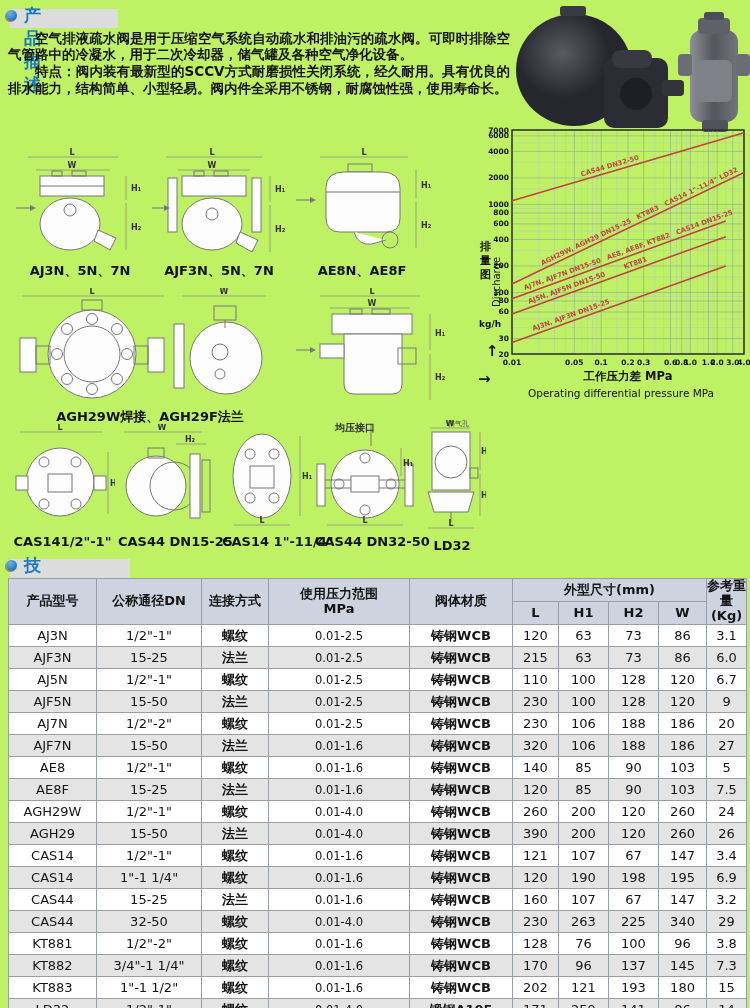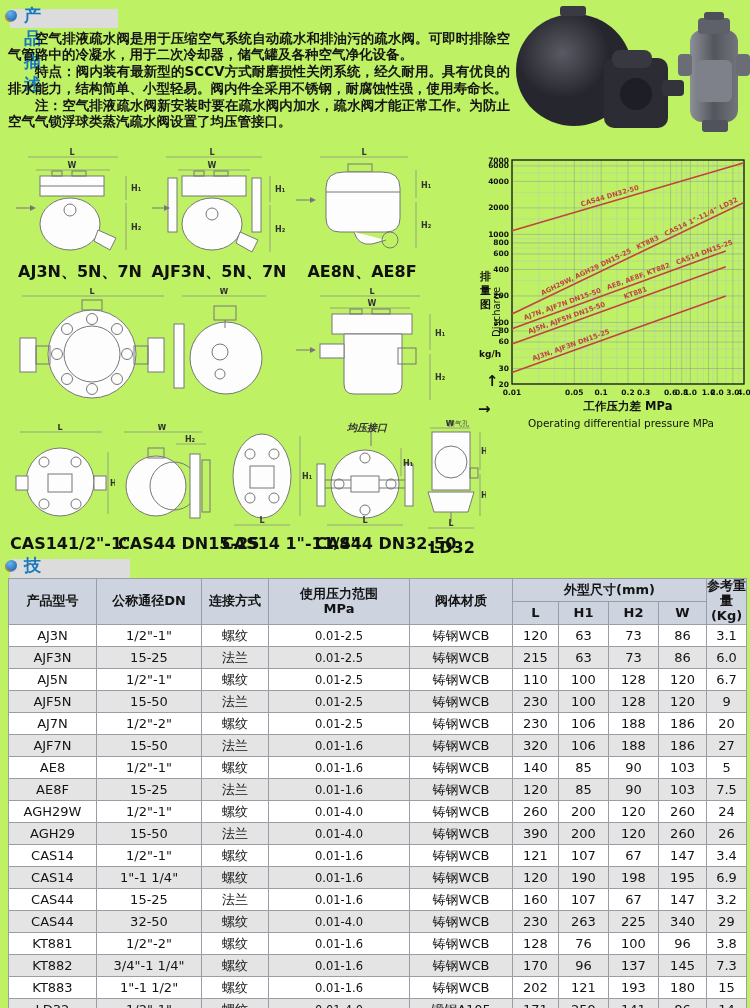--- a/index.html
+++ b/index.html
@@ -16,57 +16,56 @@
   .desc{position:absolute;left:8px;top:30px;width:502px;font-size:13.5px;line-height:1.2;
         color:#151515;font-weight:700;text-align:justify;}
   .desc p{margin:0 0 1px 0;text-indent:2em;}
 
   
   .photos{position:absolute;left:512px;top:2px;width:238px;height:136px;}
 
   
   .diagram-cell{position:absolute;text-align:center;}
   .diagram-cell svg{display:block;margin:0 auto;}
-  .dcap{font-size:16px;font-weight:700;color:#111;margin-top:2px;white-space:nowrap;}
+  .dcap{font-size:13px;font-weight:700;color:#111;margin-top:2px;white-space:nowrap;}
   .dim-t{font-size:8px;fill:#333;font-weight:700;}
   .draw{stroke:#777;fill:none;stroke-width:1;}
   .drawf{stroke:#777;fill:#fdfdfd;stroke-width:1;}
   .dim{stroke:#888;stroke-width:.7;}
-  .balance-label{position:absolute;left:347px;top:421px;font-size:10px;font-weight:700;color:#333;font-style:italic;}
+  .balance-label{position:absolute;left:335px;top:421px;font-size:10px;font-weight:700;color:#333;}
   .vent-label{position:absolute;left:448px;top:419px;font-size:7px;color:#444;}
 
   
-  .chart-wrap{position:absolute;left:478px;top:152px;width:272px;height:292px;}
+  .chart-wrap{position:absolute;left:478px;top:122px;width:272px;height:292px;}
 
   
   table.param{position:absolute;left:8px;top:578px;border-collapse:collapse;table-layout:fixed;
      width:738px;font-size:13px;color:#141414;}
   table.param th,table.param td{border:1px solid #979ea6;text-align:center;vertical-align:middle;
      padding:0;overflow:hidden;}
   table.param thead th{background:#cdd4e0;font-weight:700;font-size:13px;line-height:1.15;height:22px;}
   table.param tbody td{height:21px;background:#fff;}
   table.param tbody tr.alt td{background:#e4e4e4;}
-  td.cjk{font-weight:400;}
+  td.cjk{font-weight:700;}
   td.small{font-size:11.5px;margin-left:12px;}
 </style>
 </head>
 <body>
 
 <div class="page">
 
   <div class="sec-title" style="left:0;top:3px;">
     <div class="shadow"></div>
     <span class="bullet"></span>
     <span class="txt">产品描述</span>
   </div>
 
   <div class="desc">
     <p>空气排液疏水阀是用于压缩空气系统自动疏水和排油污的疏水阀。可即时排除空气管路中的冷凝水，用于二次冷却器，储气罐及各种空气净化设备。</p>
     <p>特点：阀内装有最新型的SCCV方式耐磨损性关闭系统，经久耐用。具有优良的排水能力，结构简单、小型轻易。阀内件全采用不锈钢，耐腐蚀性强，使用寿命长。</p>
-    <p>注：空气排液疏水阀新安装时要在疏水阀内加水，疏水阀才能正常工作。为防止空气气锁浮球类蒸汽疏水阀设置了均压管接口。</p>
   </div>
 
   <div class="photos">
     <svg width="238" height="136">
       <defs>
         <radialGradient id="gphoto1" cx="40%" cy="35%">
             <stop offset="0%" stop-color="#5a5a64"></stop>
             <stop offset="80%" stop-color="#26262e"></stop>
           </radialGradient>
         <linearGradient id="gphoto2" x1="0" y1="0" x2="1" y2="0">
@@ -181,20 +180,21 @@
 
       <line class="dim" x1="168" y1="8" x2="252" y2="8"></line>
         <text class="dim-t" x="210" y="6" text-anchor="middle">W</text>
       <rect class="drawf" x="160" y="36" width="10" height="64"></rect>
       <circle class="drawf" cx="212" cy="70" r="36"></circle>
       <rect class="draw" x="200" y="18" width="22" height="14"></rect>
         <line class="draw" x1="211" y1="32" x2="211" y2="40"></line>
       <circle class="draw" cx="206" cy="64" r="8"></circle>
         <circle class="draw" cx="206" cy="86" r="5"></circle>
     </svg>
+    <div class="dcap">AGH29W焊接、AGH29F法兰</div>
   </div>
 
   <div class="diagram-cell" style="left:292px;top:288px;width:170px;">
     <svg width="170" height="118" viewBox="0 0 170 118">
       <line class="dim" x1="28" y1="8" x2="128" y2="8"></line>
         <text class="dim-t" x="80" y="6" text-anchor="middle">L</text>
       <line class="dim" x1="38" y1="20" x2="118" y2="20"></line>
         <text class="dim-t" x="80" y="18" text-anchor="middle">W</text>
       <rect class="drawf" x="40" y="26" width="80" height="20"></rect>
       <rect class="draw" x="58" y="21" width="12" height="5"></rect>

